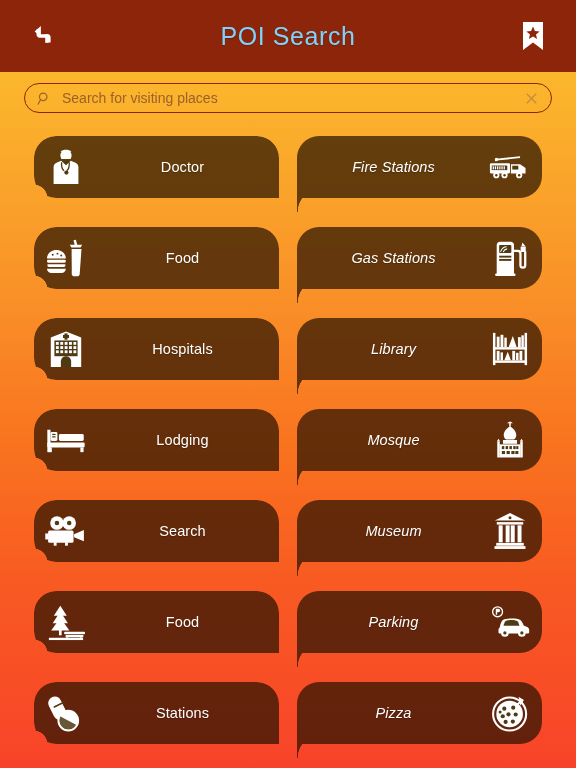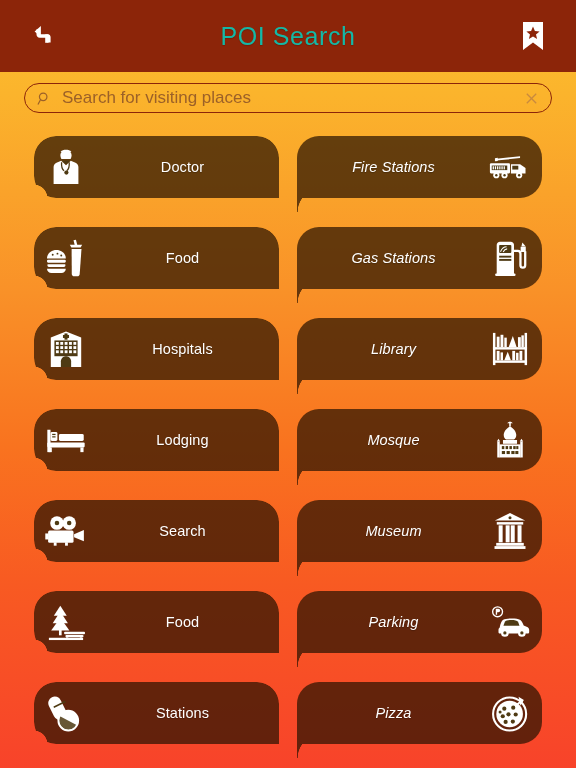--- a/index.html
+++ b/index.html
@@ -25,21 +25,21 @@
     display:flex; align-items:center; justify-content:space-between;
     padding:0 20px;
     position:relative; z-index:5;
   }
   .hdr-btn{
     width:46px; height:46px;
     display:flex; align-items:center; justify-content:center;
     cursor:pointer;
   }
   .hdr-title{
-    color:#14b8a6;
+    color:#7dd3fc;
     font-size:25px;
     font-weight:400;
     letter-spacing:.6px;
     flex:1;
     text-align:center;
     text-shadow:0 1px 1px rgba(0,0,0,.18);
   }
 
   
   .search-wrap{
@@ -53,21 +53,21 @@
     border:1.4px solid #8c2509;
     border-radius:16px;
     display:flex; align-items:center;
     padding:0 12px;
     background:transparent;
   }
   .search-input{
     flex:1;
     border:none; outline:none; background:transparent;
     font-family:"Liberation Sans", sans-serif;
-    font-size:17px;
+    font-size:14px;
     color:#7a3a12;
     padding-left:10px;
   }
   .search-input::placeholder{ color:#9c6128; opacity:1; }
   .s-icon{ display:flex; align-items:center; justify-content:center; cursor:pointer; }
 
   
   .grid{
     flex:1;
     display:grid;

